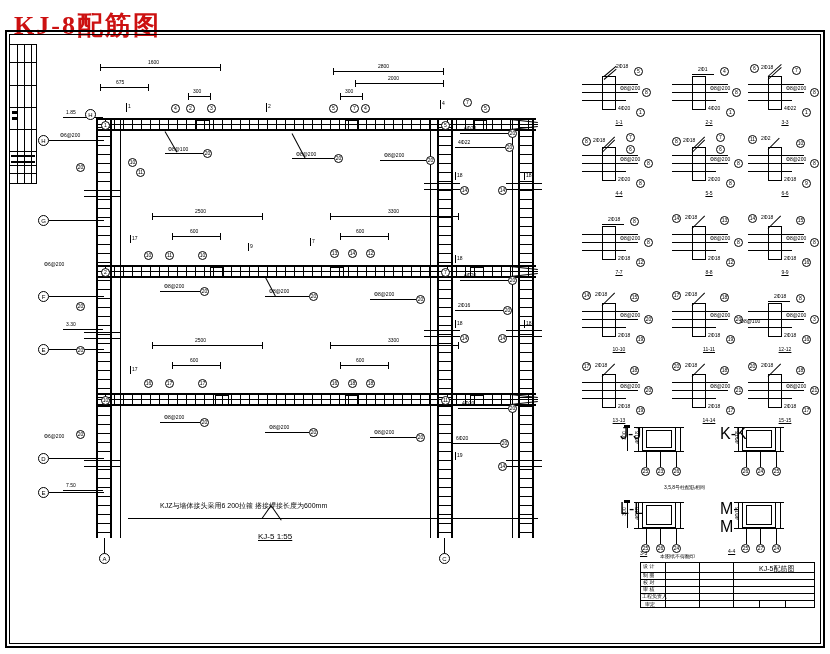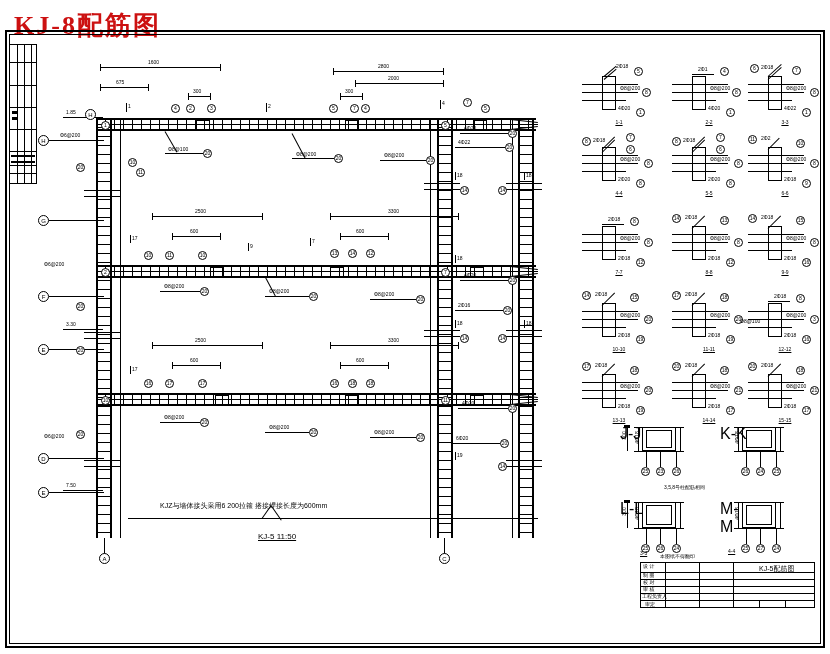--- a/index.html
+++ b/index.html
@@ -385,21 +385,21 @@
 
     <div class="ln vl" style="left:104px;top:538px;height:18px;"></div>
     <div class="bub ax" style="left:99px;top:553px;">A</div>
     <div class="ln vl" style="left:444px;top:538px;height:18px;"></div>
     <div class="bub ax" style="left:439px;top:553px;">C</div>
 
     <div class="note" style="left:160px;top:502px;">KJZ与墙体接头采用6  200拉箍    搭接焊接长度为600mm</div>
     <div class="ln hl" style="left:128px;top:518px;width:410px;"></div>
     <div class="ln" style="left:262px;top:518px;width:16px;height:1px;transform:rotate(-55deg);transform-origin:left;"></div>
     <div class="ln" style="left:271px;top:505px;width:18px;height:1px;transform:rotate(55deg);transform-origin:left;"></div>
-    <div class="scalelab" style="left:258px;top:532px;">KJ-5 11:50</div>
+    <div class="scalelab" style="left:258px;top:532px;">KJ-5 1:55</div>
   </div>
 
   <div id="sections">
 
     <div class="sect" style="left:582px;top:62px;">
       <div class="stub"></div>
       <div class="ln hl" style="left:0;top:22px;width:56px;"></div>
       <div class="ln hl" style="left:0;top:30px;width:56px;"></div>
       <div class="ln hl" style="left:0;top:38px;width:44px;"></div>
       <div class="ln" style="left:22px;top:14px;width:16px;height:1px;transform:rotate(-40deg);transform-origin:left;"></div>

